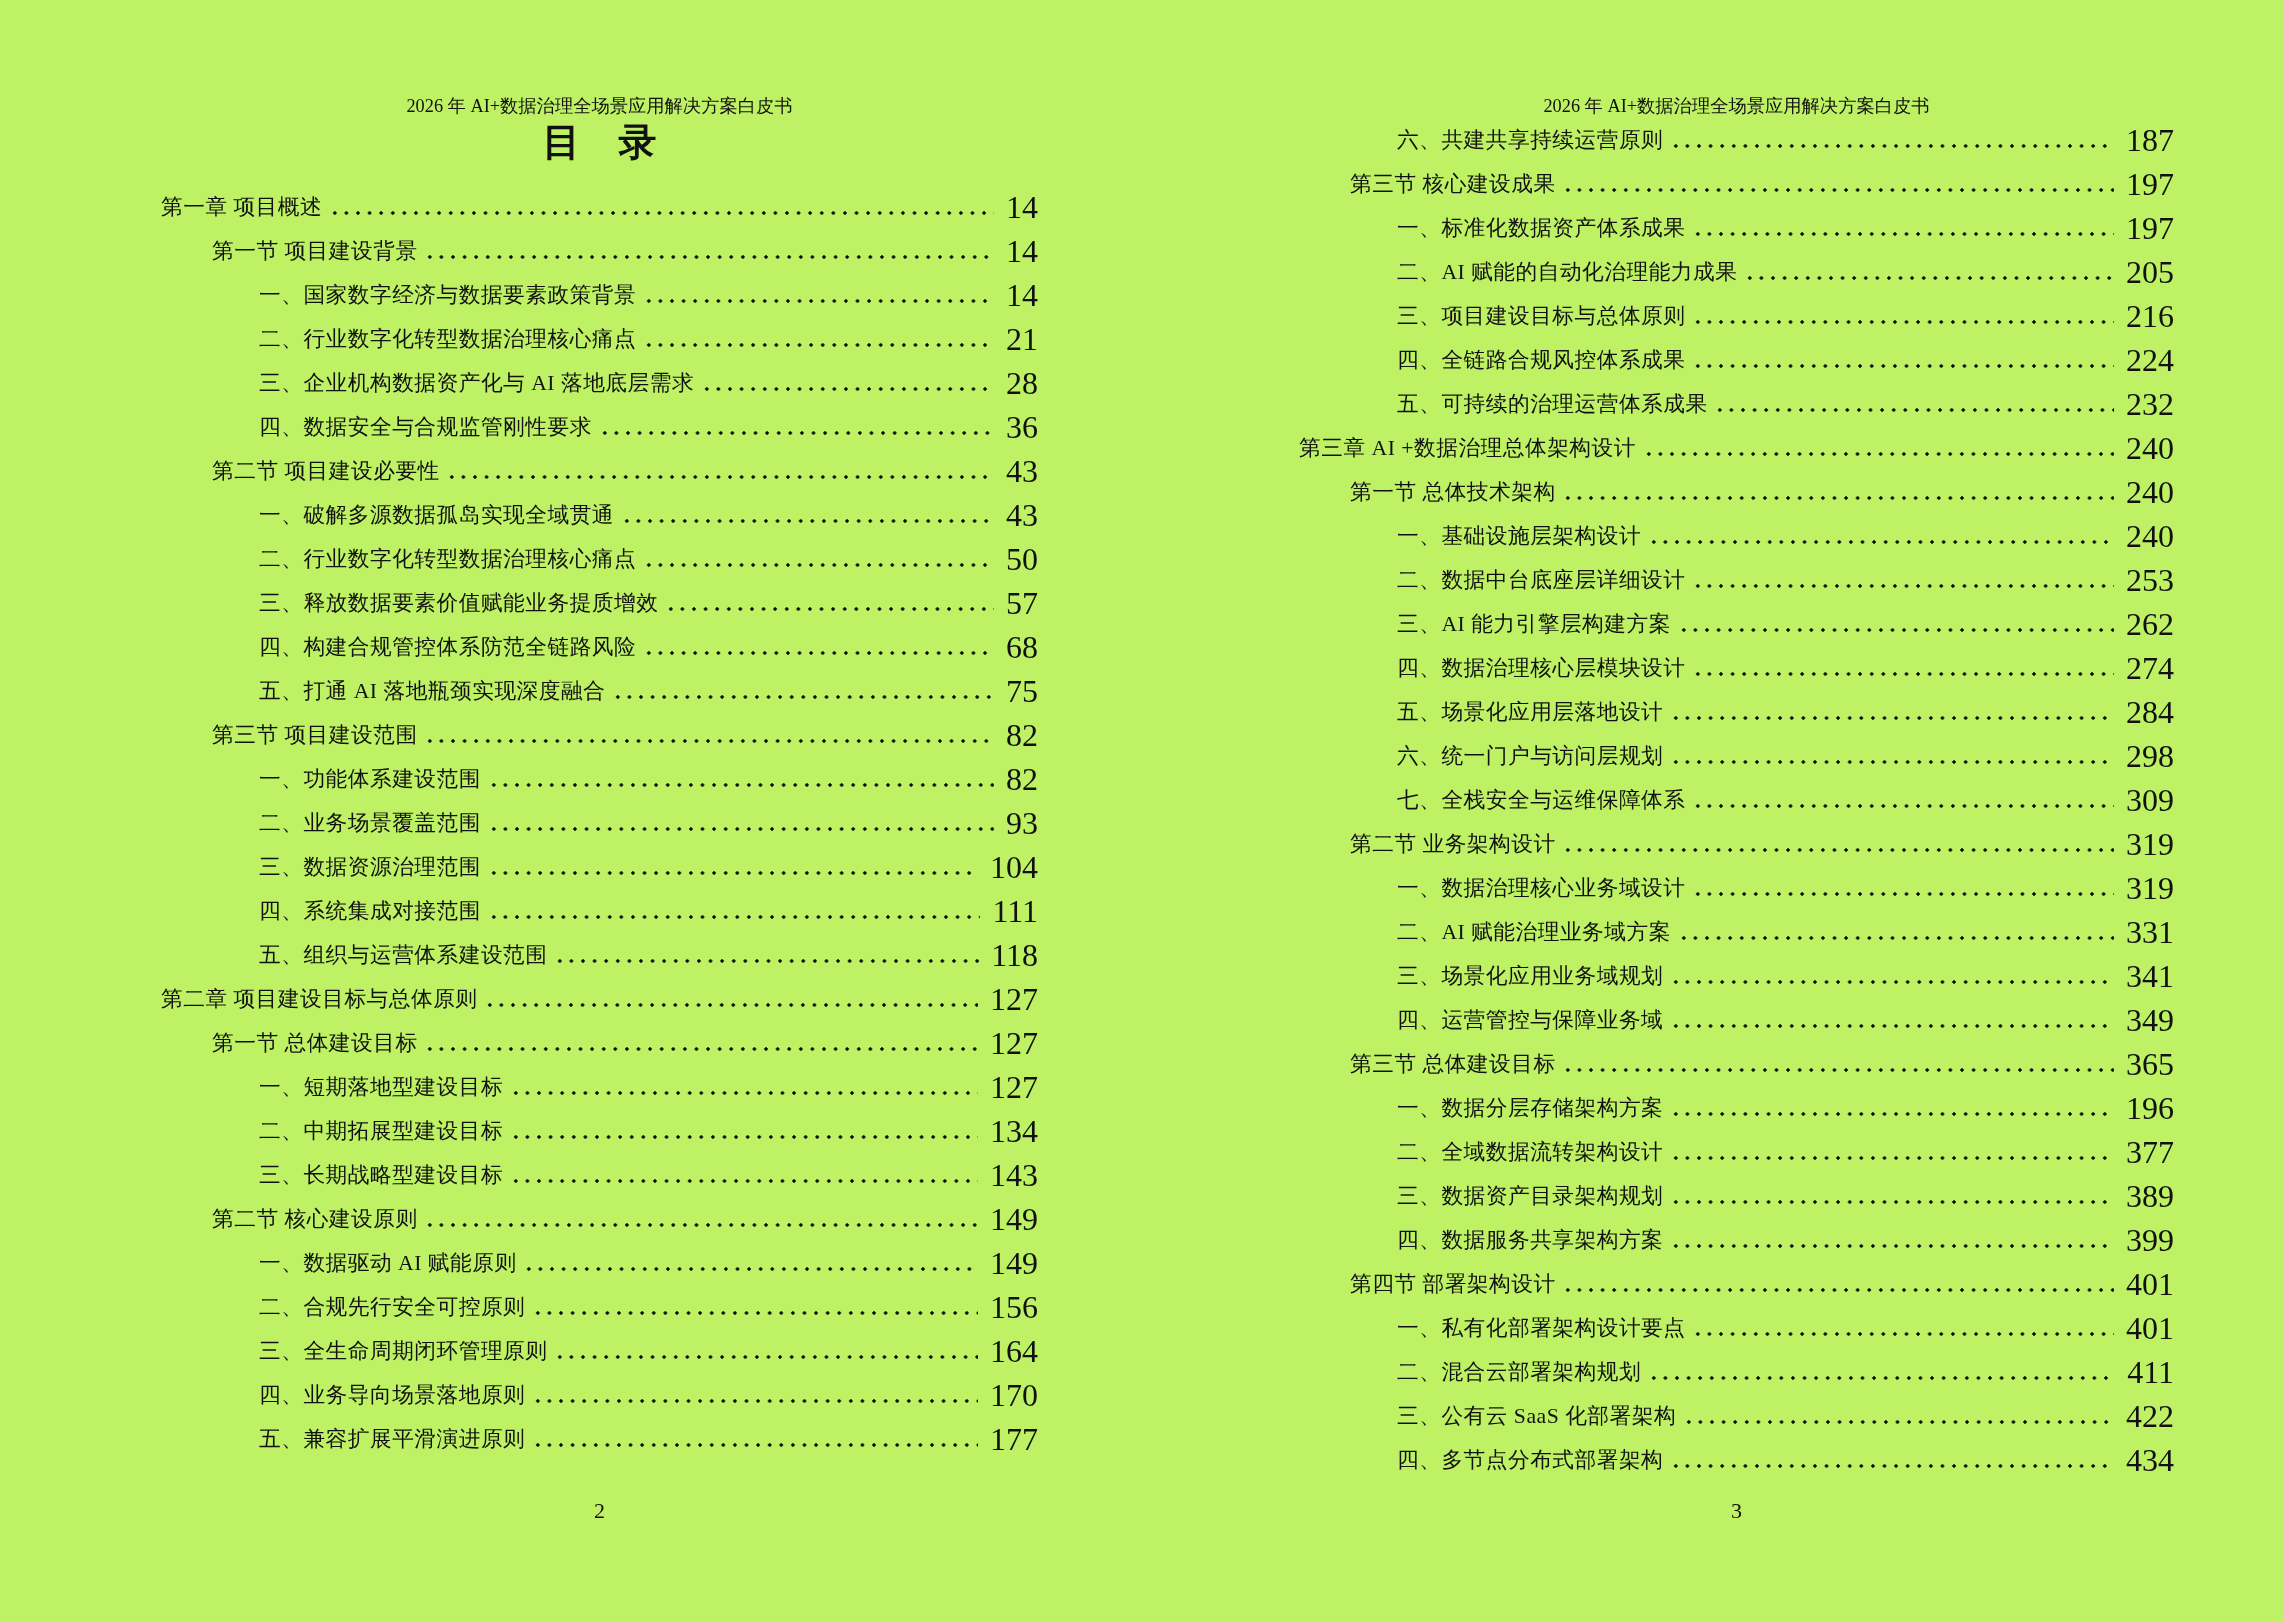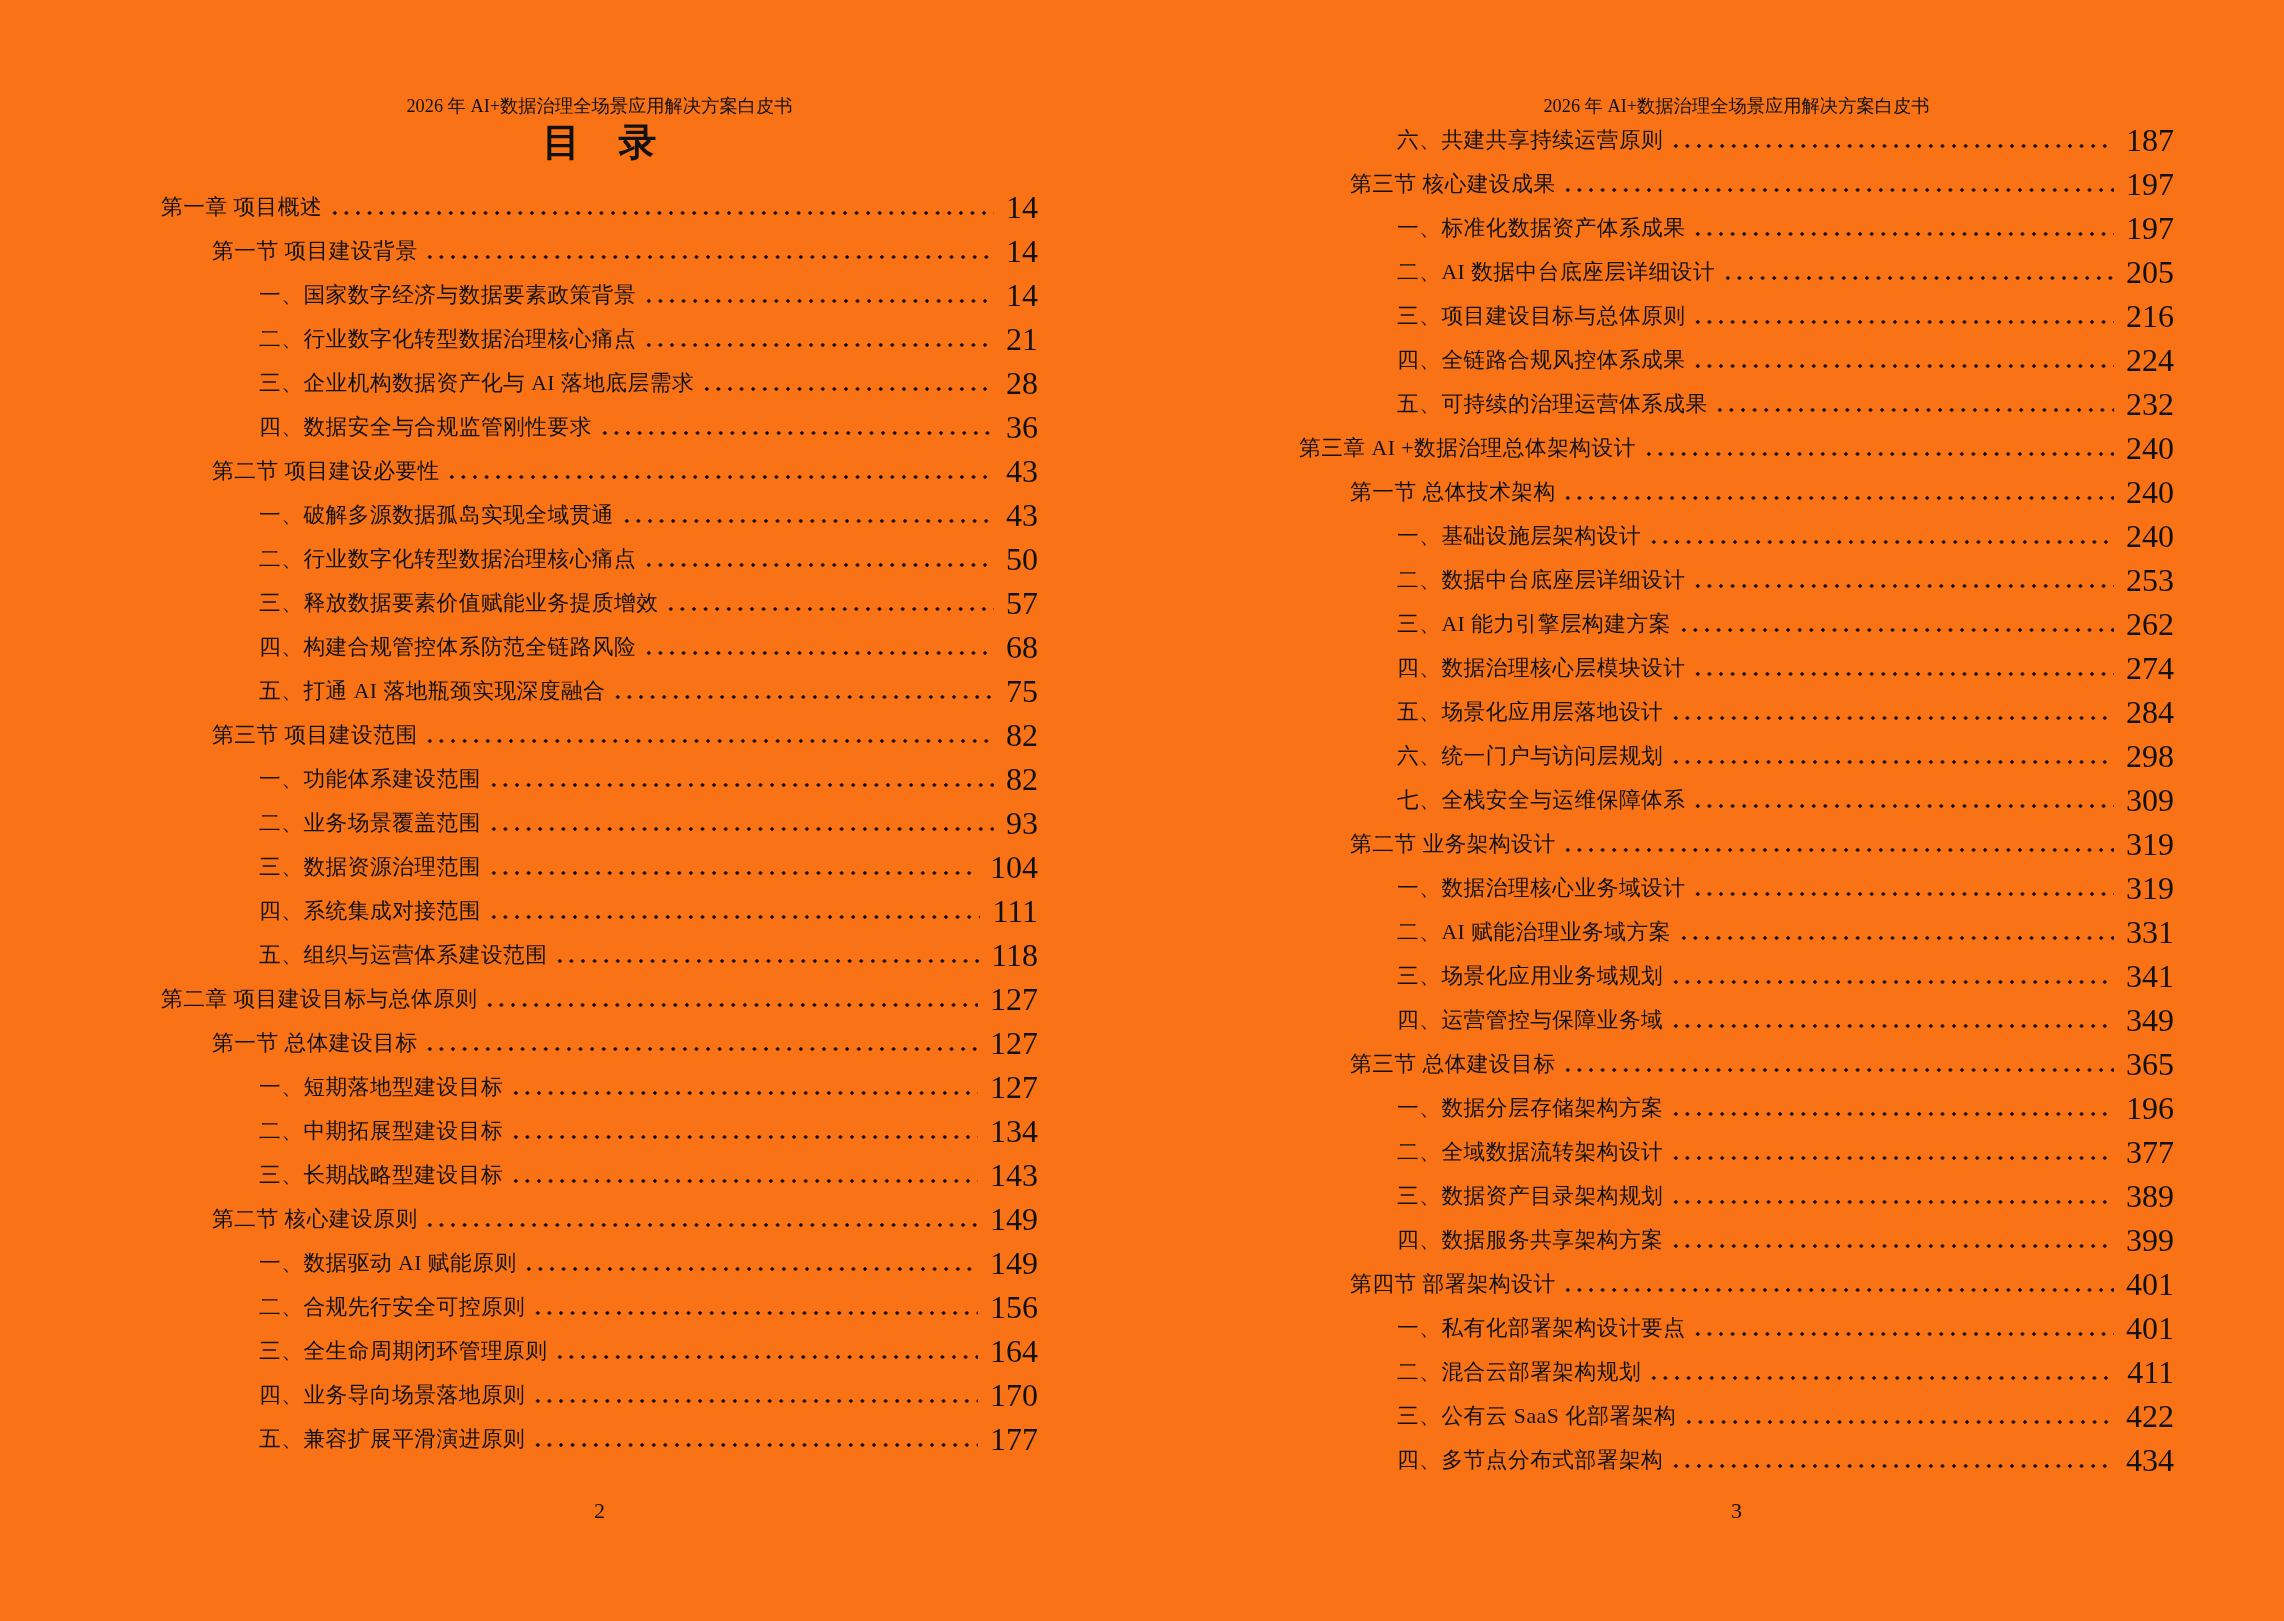--- a/index.html
+++ b/index.html
@@ -4,21 +4,21 @@
 <style>
   html, body {
     margin: 0;
     padding: 0;
     background: #ffffff;
   }
   .spread {
     position: relative;
     width: 2284px;
     height: 1622px;
-    background: #f97316;
+    background: #bef264;
     color: #111111;
     font-family: "Liberation Serif", "DejaVu Serif", serif;
     overflow: hidden;
   }
   .page {
     position: absolute;
     top: 0;
     height: 100%;
   }
   .page-left  { left: 161px;  width: 877px; }
@@ -264,21 +264,21 @@
           <span class="toc-label">第三节 核心建设成果</span>
           <span class="toc-dots"></span>
           <span class="toc-page">197</span>
         </div>
         <div class="toc-row level-item">
           <span class="toc-label">一、标准化数据资产体系成果</span>
           <span class="toc-dots"></span>
           <span class="toc-page">197</span>
         </div>
         <div class="toc-row level-item">
-          <span class="toc-label">二、AI 数据中台底座层详细设计</span>
+          <span class="toc-label">二、AI 赋能的自动化治理能力成果</span>
           <span class="toc-dots"></span>
           <span class="toc-page">205</span>
         </div>
         <div class="toc-row level-item">
           <span class="toc-label">三、项目建设目标与总体原则</span>
           <span class="toc-dots"></span>
           <span class="toc-page">216</span>
         </div>
         <div class="toc-row level-item">
           <span class="toc-label">四、全链路合规风控体系成果</span>

